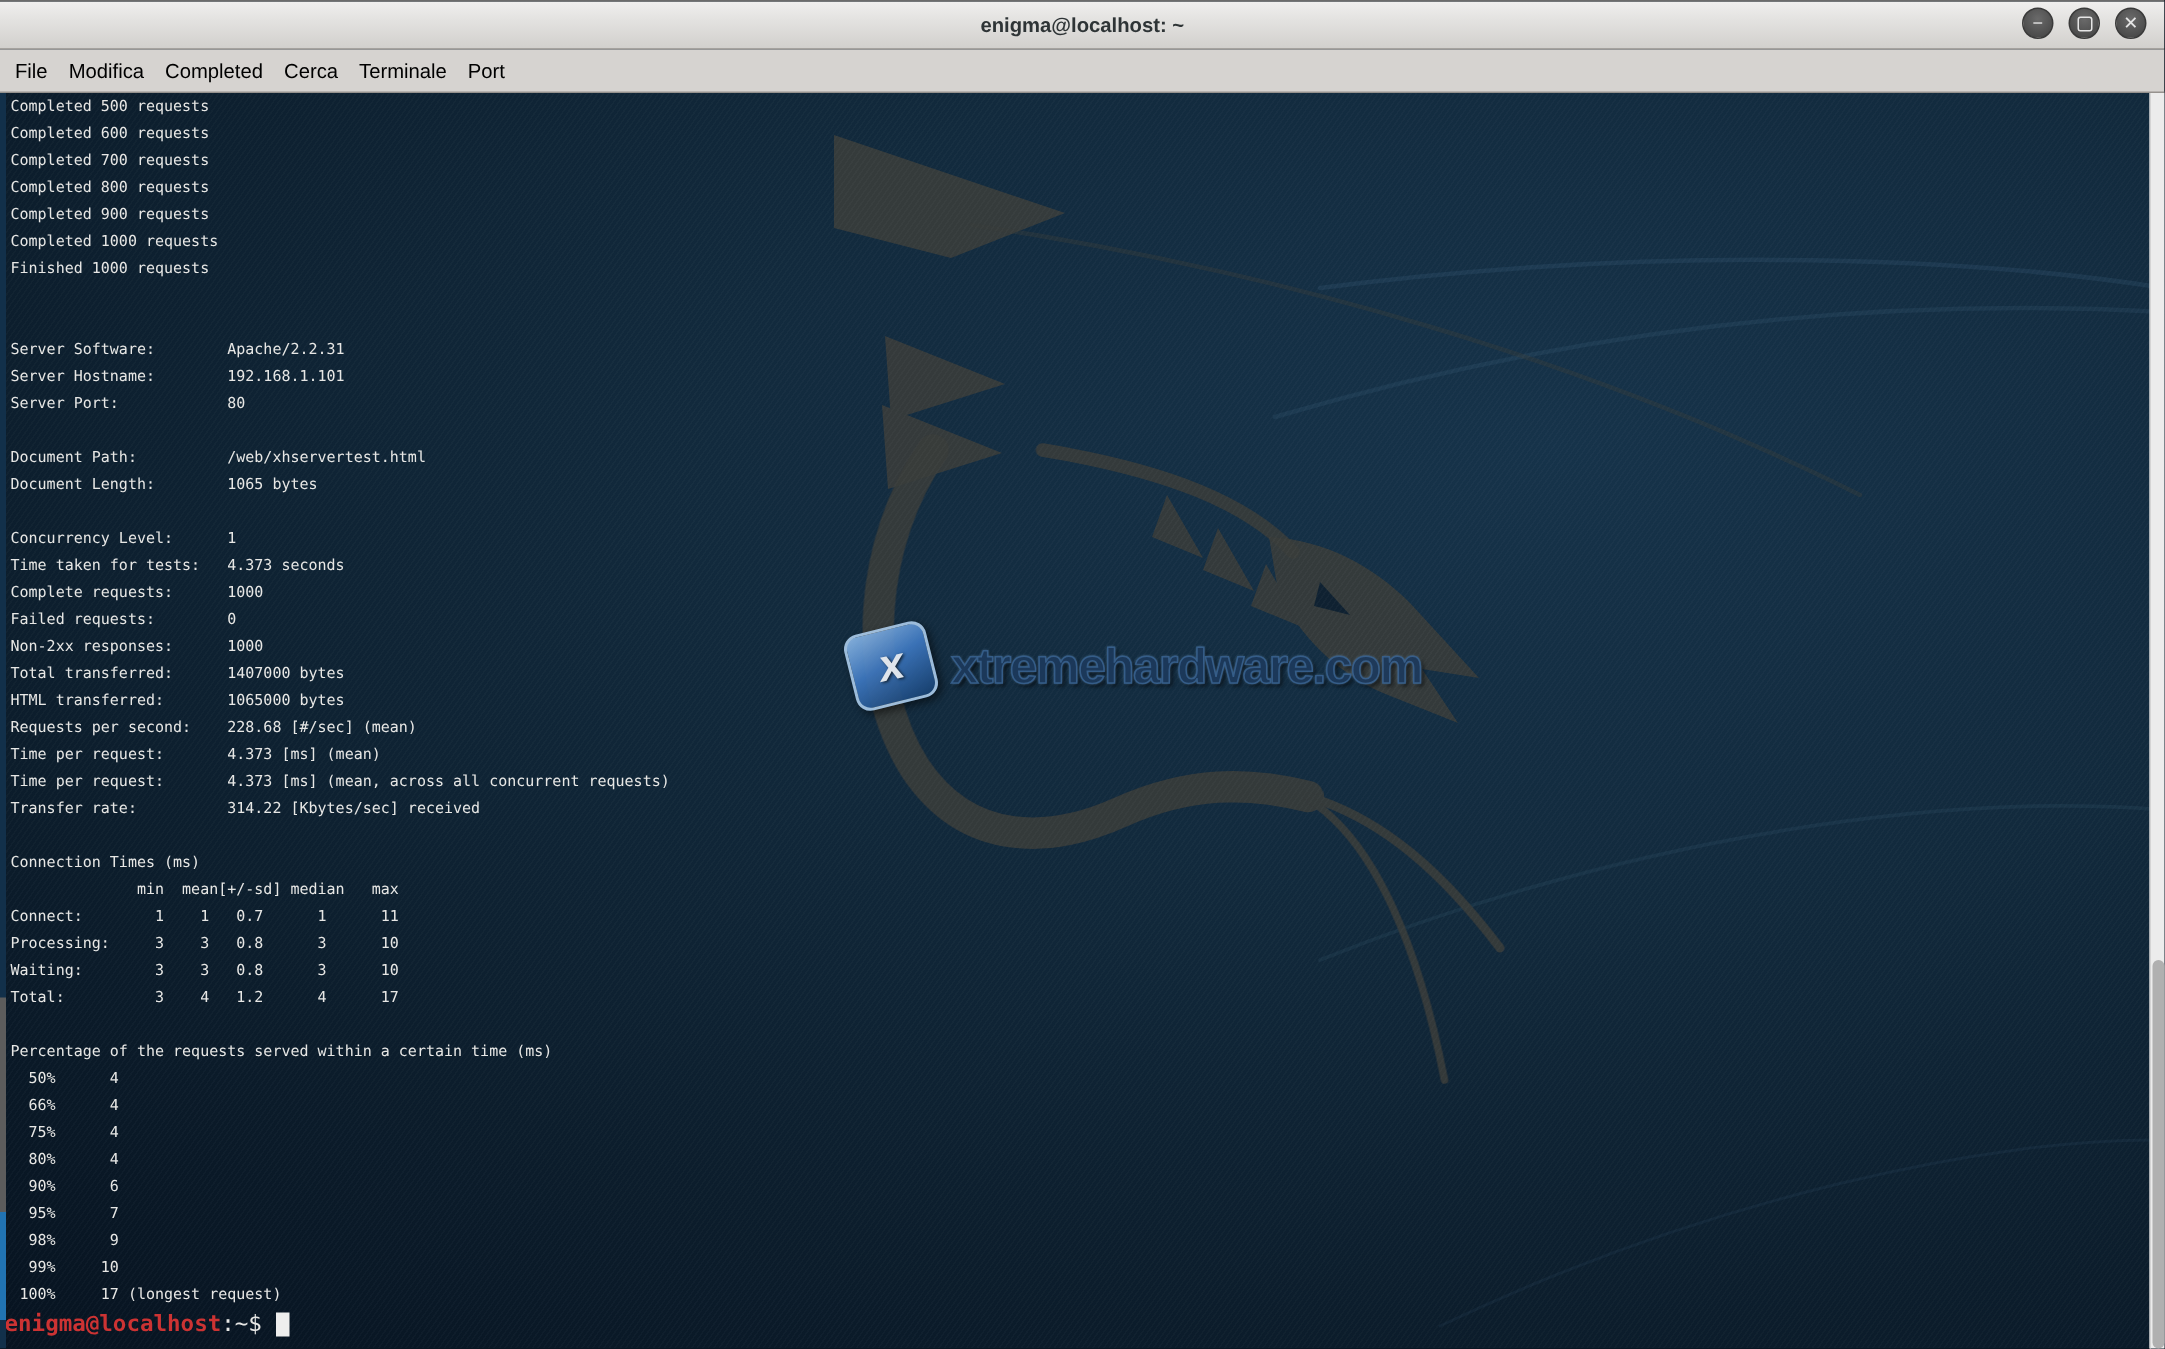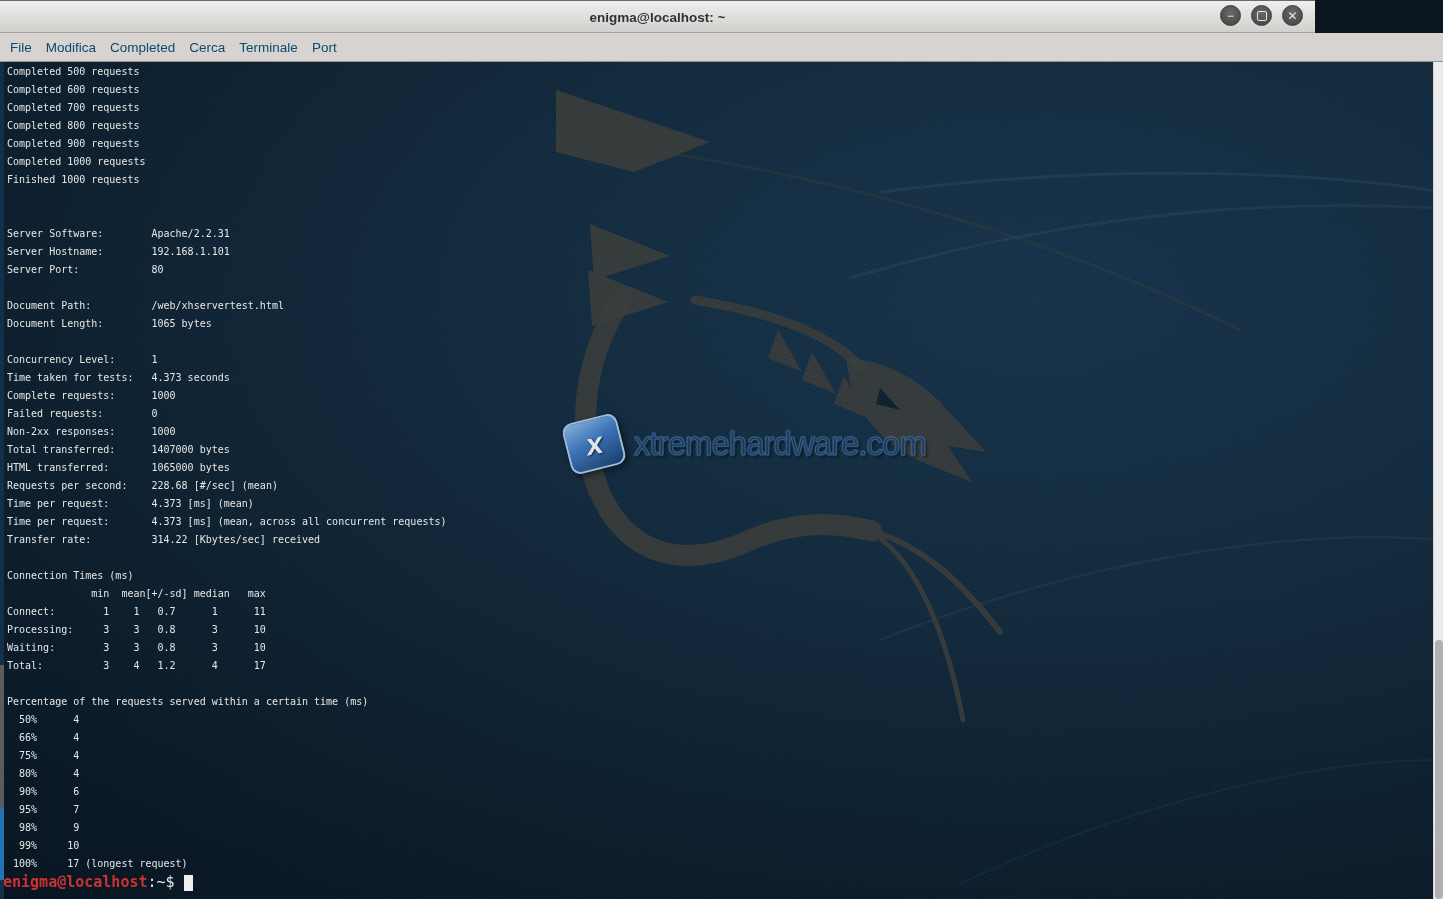--- a/index.html
+++ b/index.html
@@ -3,21 +3,21 @@
 <meta charset="utf-8">
 <style>
   html,body{margin:0;padding:0;}
   body{
     width:1443px;height:899px;overflow:hidden;position:relative;
     font-family:"Liberation Sans", sans-serif;
     background:#0a1520;
   }
   
   .titlebar{
-    position:absolute;left:0;top:0;width:1315px;height:33px;
+    position:absolute;left:0;top:0;width:1443px;height:33px;
     background:linear-gradient(#f0efee 0%,#e3e2e0 40%,#d2d0cd 100%);
     border-top:1px solid #6b6b6b;
     border-bottom:1px solid #a5a29e;
     box-sizing:border-box;
   }
   .titlebar .title{
     position:absolute;left:50%;top:50%;transform:translate(-50%,-50%);
     font-size:13.5px;font-weight:bold;color:#2e3436;white-space:nowrap;
   }
   .controls{position:absolute;right:12px;top:4px;display:flex;gap:10px;}
@@ -29,21 +29,21 @@
     color:#e6e6e6;font-size:12px;line-height:1;cursor:pointer;
   }
   .wbtn .glyph{transform:translateY(-0.5px);}
   .maxglyph{display:block;width:8px;height:8px;border:1.5px solid #e6e6e6;border-radius:2px;}
   .menubar{
     position:absolute;left:0;top:33px;width:1443px;height:29px;
     background:#d6d3d0;border-bottom:1px solid #96928e;box-sizing:border-box;
     display:flex;align-items:center;padding-left:3px;
   }
   .menu-item{
-    padding:4px 7px;font-size:13.5px;color:#0c4a6e;cursor:pointer;white-space:nowrap;
+    padding:4px 7px;font-size:13.5px;color:#000000;cursor:pointer;white-space:nowrap;
   }
   
   .terminal{
     position:absolute;left:0;top:62px;width:1443px;height:837px;overflow:hidden;
     background:
       radial-gradient(130% 120% at 72% 28%, #16334a 0%, #122a3d 30%, #0c1d2c 58%, #071320 82%, #050d15 100%);
   }
   .terminal::after{ 
     content:"";position:absolute;inset:0;pointer-events:none;z-index:2;
     background:repeating-linear-gradient(-55deg, rgba(255,255,255,0.022) 0 1px, rgba(0,0,0,0) 1px 3px);
@@ -57,21 +57,21 @@
   .wm-logo{
     display:flex;align-items:center;justify-content:center;
     width:52px;height:48px;border-radius:10px;transform:rotate(-14deg);
     background:linear-gradient(160deg,#8db9e6 0%,#3e78c0 45%,#17406f 100%);
     border:2px solid #a9c9e8;box-shadow:2px 3px 6px rgba(0,0,0,0.55);
     color:#eef4fb;font-size:30px;font-weight:bold;font-style:italic;
     text-shadow:1px 1px 2px #123;
   }
   .wm-logo i{font-style:italic;transform:rotate(2deg);}
   .wm-text{
-    font-size:33px;font-weight:normal;letter-spacing:-1px;color:#1d3a5c;
+    font-size:33px;font-weight:bold;letter-spacing:-1px;color:#1d3a5c;
     -webkit-text-stroke:1px #39628f;
     text-shadow:0 0 2px #6f9cc8, 2px 2px 3px rgba(0,0,0,0.7);
     white-space:nowrap;
   }
   
   .output{
     position:relative;z-index:4;margin:1px 0 0 0;padding:0 0 0 7px;
     font-family:"DejaVu Sans Mono", monospace;
     font-size:10px;line-height:18px;color:#e7e7e5;
     white-space:pre;

